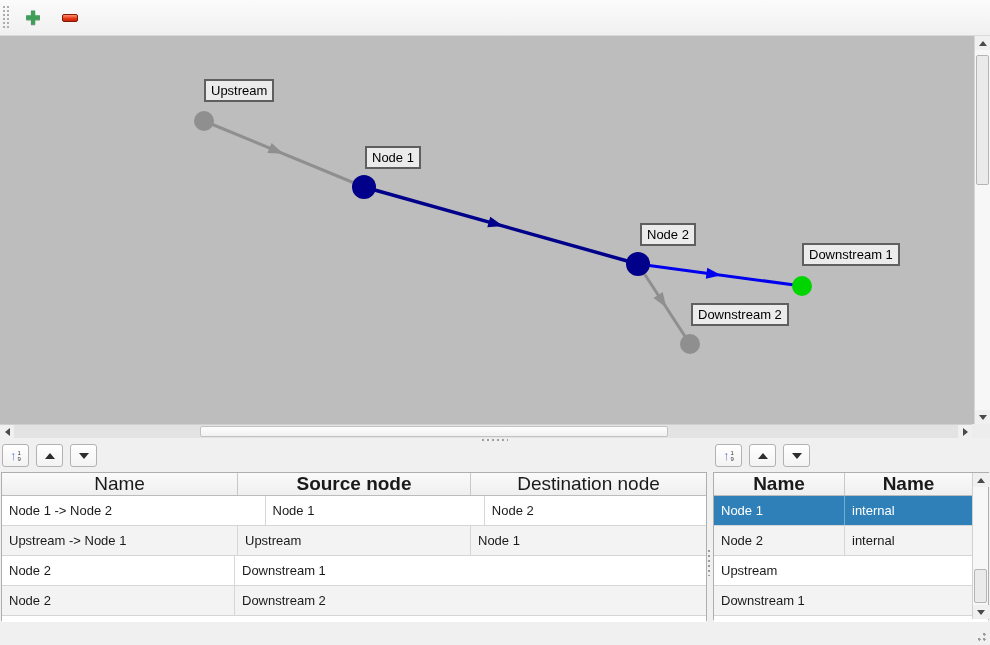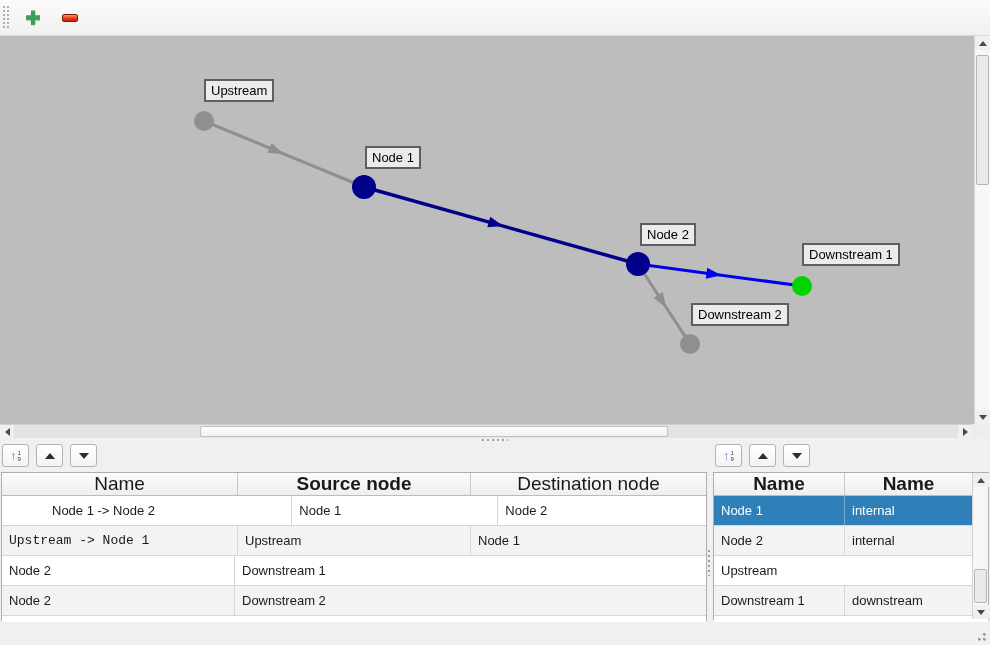--- a/index.html
+++ b/index.html
@@ -224,26 +224,26 @@
         </button>
     </div>
 
     <div class="table edges" id="edges-table">
         <div class="thead">
           <div class="th" style="width: 236px;">Name</div>
           <div class="th" style="width: 233px; font-weight: bold;">Source node</div>
           <div class="th" style="width: 235px;">Destination node</div>
         </div>
         <div class="tr">
-          <div class="td" style="width: 280px; margin-left: 43px;">Node 1 -&gt; Node 2</div>
+          <div class="td" style="width: 280px;">Node 1 -&gt; Node 2</div>
           <div class="td" style="width: 233px;">Node 1</div>
           <div class="td" style="width: 235px;">Node 2</div>
         </div>
         <div class="tr alt">
-          <div class="td" style="width: 236px; font-family: Liberation Mono, monospace;">Upstream -&gt; Node 1</div>
+          <div class="td" style="width: 236px;">Upstream -&gt; Node 1</div>
           <div class="td" style="width: 233px;">Upstream</div>
           <div class="td" style="width: 235px;">Node 1</div>
         </div>
         <div class="tr">
           <div class="td" style="width: 233px;">Node 2</div>
           <div class="td" style="width: 235px;">Downstream 1</div>
         </div>
         <div class="tr alt">
           <div class="td" style="width: 233px;">Node 2</div>
           <div class="td" style="width: 235px;">Downstream 2</div>
@@ -263,21 +263,20 @@
         </div>
         <div class="tr alt">
           <div class="td" style="width: 131px;">Node 2</div>
           <div class="td" style="width: 127px;">internal</div>
         </div>
         <div class="tr">
           <div class="td" style="width: 131px;">Upstream</div>
         </div>
         <div class="tr alt">
           <div class="td" style="width: 131px;">Downstream 1</div>
-          <div class="td" style="width: 127px;">downstream</div>
         </div>
         <div class="tr partial"></div>
         <div class="tbl-vscroll">
         <div class="sbtn v" style="top:0">
             <span class="tri up"></span>
           </div>
         <div class="vthumb"></div>
         <div class="sbtn v" style="bottom:0">
             <span class="tri down"></span>
           </div>

